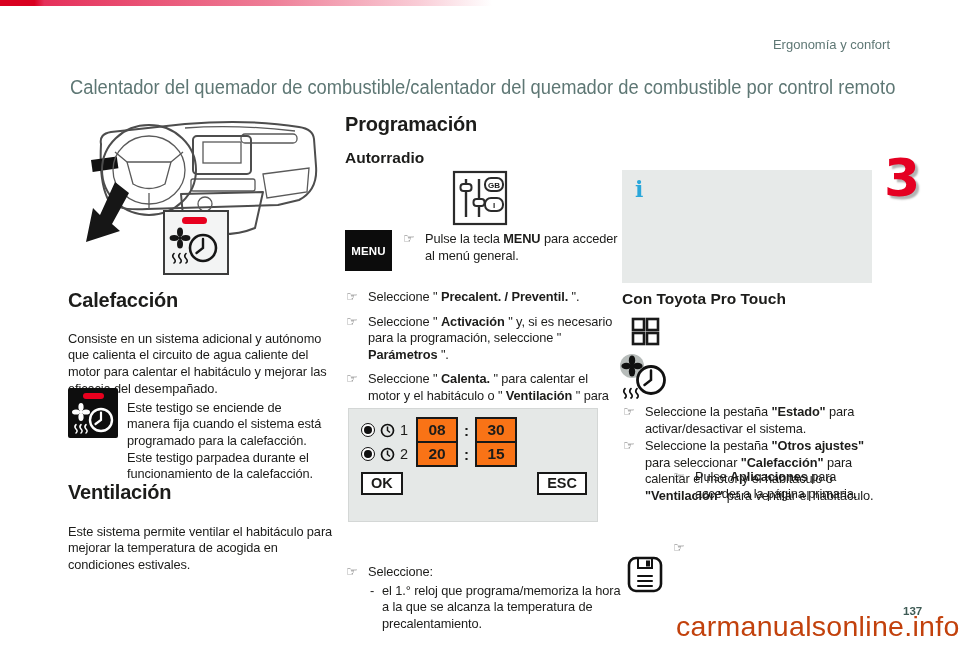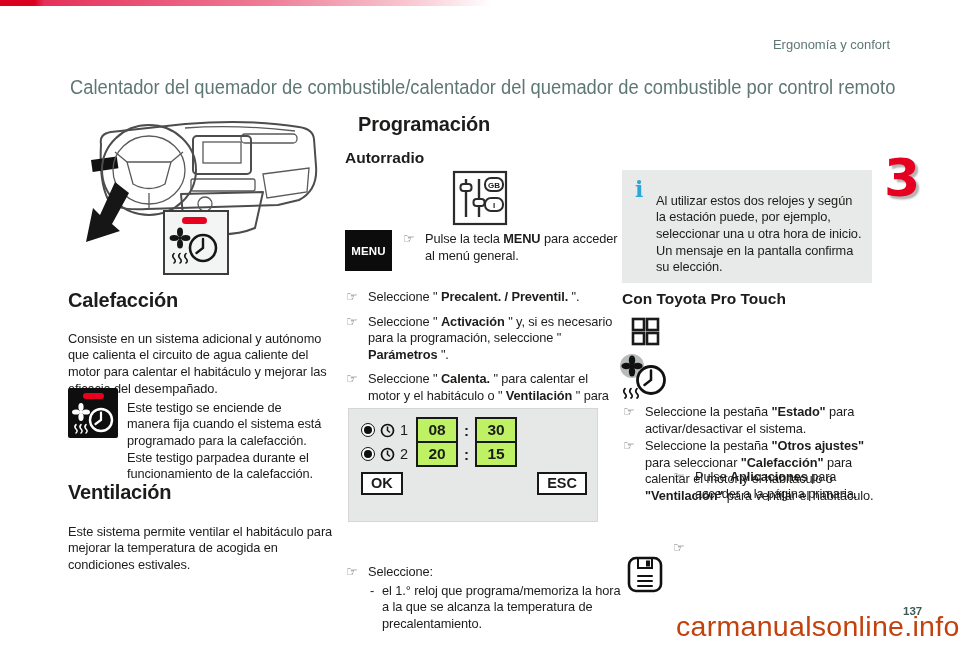--- a/index.html
+++ b/index.html
@@ -35,21 +35,21 @@
   .ind-black{left:68px;top:388px;width:50px;height:50px;background:#0e0e0e;border-radius:2px;}
   
   .display{left:348px;top:408px;width:250px;height:114px;background:#e5e8e7;border:1px solid #d4d7d6;
     padding:9px 10px 8px 12px;box-sizing:border-box;}
   .drow{display:flex;align-items:center;gap:5px;height:24px;}
   .radio{width:12px;height:12px;border:1.6px solid #101010;border-radius:50%;background:#fff;
     position:relative;flex:0 0 auto;}
   .radio.sel::after{content:"";position:absolute;inset:2.1px;background:#101010;border-radius:50%;}
   .immediate{color:#99a3a0;font-size:15px;font-weight:bold;margin-left:9px;}
   .rownum{font-size:14.5px;margin-right:3px;}
-  .tbox{width:38px;height:22px;border:2px solid #181818;background:#bef264;display:flex;
+  .tbox{width:38px;height:22px;border:2px solid #181818;background:#f97316;display:flex;
     align-items:center;justify-content:center;font-size:15.5px;font-weight:600;}
   .colon{font-weight:bold;font-size:15px;margin:0 1px;}
   .dfoot{display:flex;justify-content:space-between;margin-top:6px;gap:16px;}
   .kbtn{border:2px solid #181818;background:#fff;font-weight:bold;font-size:14.5px;
     padding:1px 8px;line-height:17px;}
   
   .info-box{left:622px;top:170px;width:250px;height:113px;background:#e7eae9;box-sizing:border-box;
     padding:10px 14px 0 34px;}
   .info-i{position:absolute;left:13px;top:8px;color:#2aa7da;font-weight:bold;font-size:22px;
     font-family:"DejaVu Serif",serif;line-height:1;}
@@ -127,21 +127,21 @@
     </g>
     <circle cx="33" cy="32" r="11" fill="none" stroke="#ffffff" stroke-width="2.4"></circle>
     <path d="M33 24.5 L33 32 L27.5 36" fill="none" stroke="#ffffff" stroke-width="2.2" stroke-linecap="round"></path>
   </svg>
 </div>
 <p class="abs body-text" style="left:127px;top:387px;width:200px;">Este testigo se enciende de manera fija cuando el sistema está programado para la calefacción. Este testigo parpadea durante el funcionamiento de la calefacción.</p>
 
 <div class="abs h1" style="left:68px;top:481px;">Ventilación</div>
 <p class="abs body-text" style="left:68px;top:511px;width:268px;">Este sistema permite ventilar el habitáculo para mejorar la temperatura de acogida en condiciones estivales.</p>
 
-<div class="abs h1" style="left:358px;top:113px;">Programación</div>
+<div class="abs h1" style="left:345px;top:113px;">Programación</div>
 <div class="abs h2" style="left:345px;top:149px;">Autorradio</div>
 
 <div class="abs" style="left:452px;top:169px;">
   <svg width="56" height="58" viewBox="0 0 56 58">
     <rect x="2" y="3" width="52" height="52" fill="#ffffff" stroke="#2b2b2b" stroke-width="2.2"></rect>
     <line x1="14" y1="10" x2="14" y2="48" stroke="#2b2b2b" stroke-width="2.4"></line>
     <line x1="27" y1="10" x2="27" y2="48" stroke="#2b2b2b" stroke-width="2.4"></line>
     <rect x="8.5" y="15" width="11" height="7" rx="3" fill="#ffffff" stroke="#2b2b2b" stroke-width="2"></rect>
     <rect x="21.5" y="30" width="11" height="7" rx="3" fill="#ffffff" stroke="#2b2b2b" stroke-width="2"></rect>
     <rect x="33" y="9" width="18" height="13" rx="6" fill="#ffffff" stroke="#2b2b2b" stroke-width="2"></rect>
@@ -210,21 +210,20 @@
   </div>
 </div>
 
 <div class="abs body-text dash-item" style="left:640px;top:115px;width:228px;">
   <span class="dash">-</span>
   <span>el 2.° reloj que programa/memoriza la segunda vez que se alcanza la temperatura de precalentamiento.</span>
 </div>
 
 <div class="abs info-box">
   <span class="info-i">i</span>
-  <p class="body-text" style="width:206px;">Al utilizar estos dos relojes y según la estación puede, por ejemplo, seleccionar una u otra hora de inicio. Un mensaje en la pantalla confirma su elección.</p>
 </div>
 
 <div class="abs h2" style="left:622px;top:290px;">Con Toyota Pro Touch</div>
 
 <div class="abs" style="left:631px;top:317px;">
   <svg width="29" height="29" viewBox="0 0 29 29">
     <rect x="2" y="2" width="11" height="11" fill="none" stroke="#1a1a1a" stroke-width="2.6"></rect>
     <rect x="16" y="2" width="11" height="11" fill="none" stroke="#1a1a1a" stroke-width="2.6"></rect>
     <rect x="2" y="16" width="11" height="11" fill="none" stroke="#1a1a1a" stroke-width="2.6"></rect>
     <rect x="16" y="16" width="11" height="11" fill="none" stroke="#1a1a1a" stroke-width="2.6"></rect>

